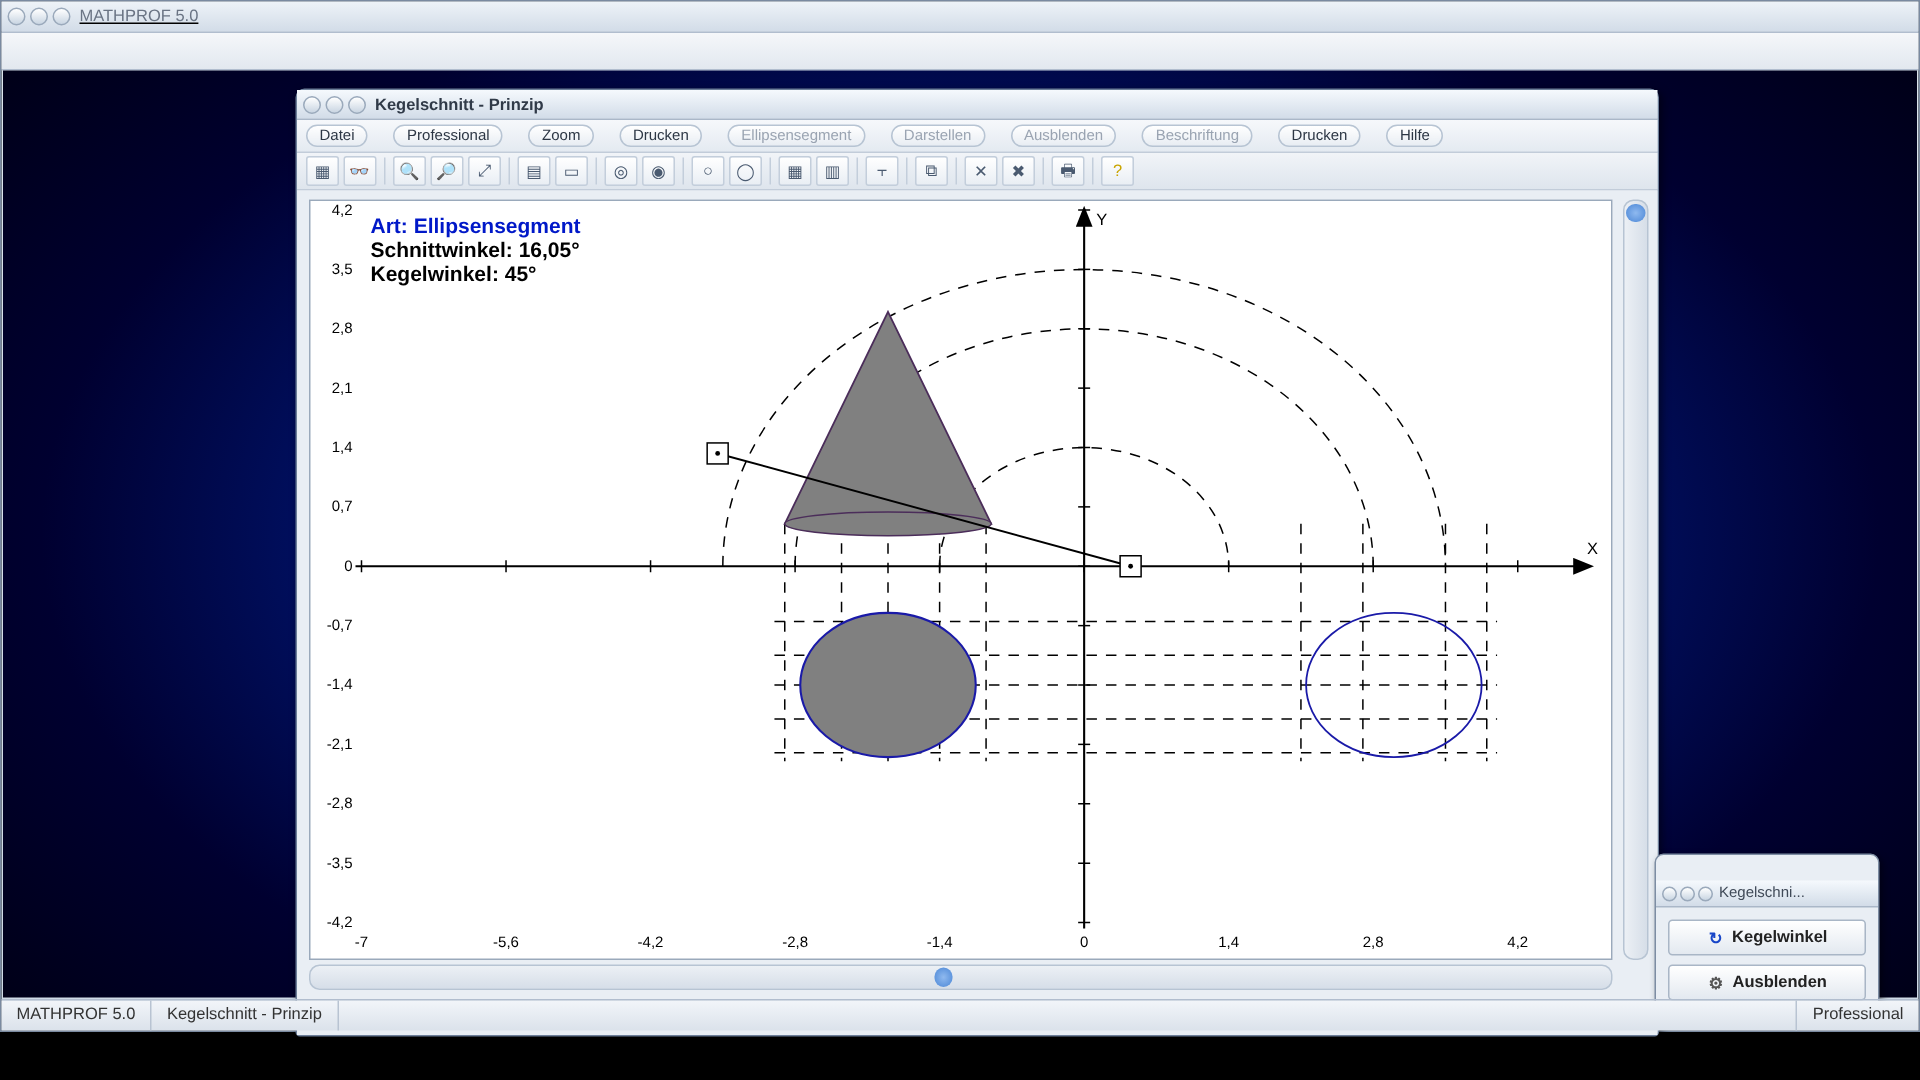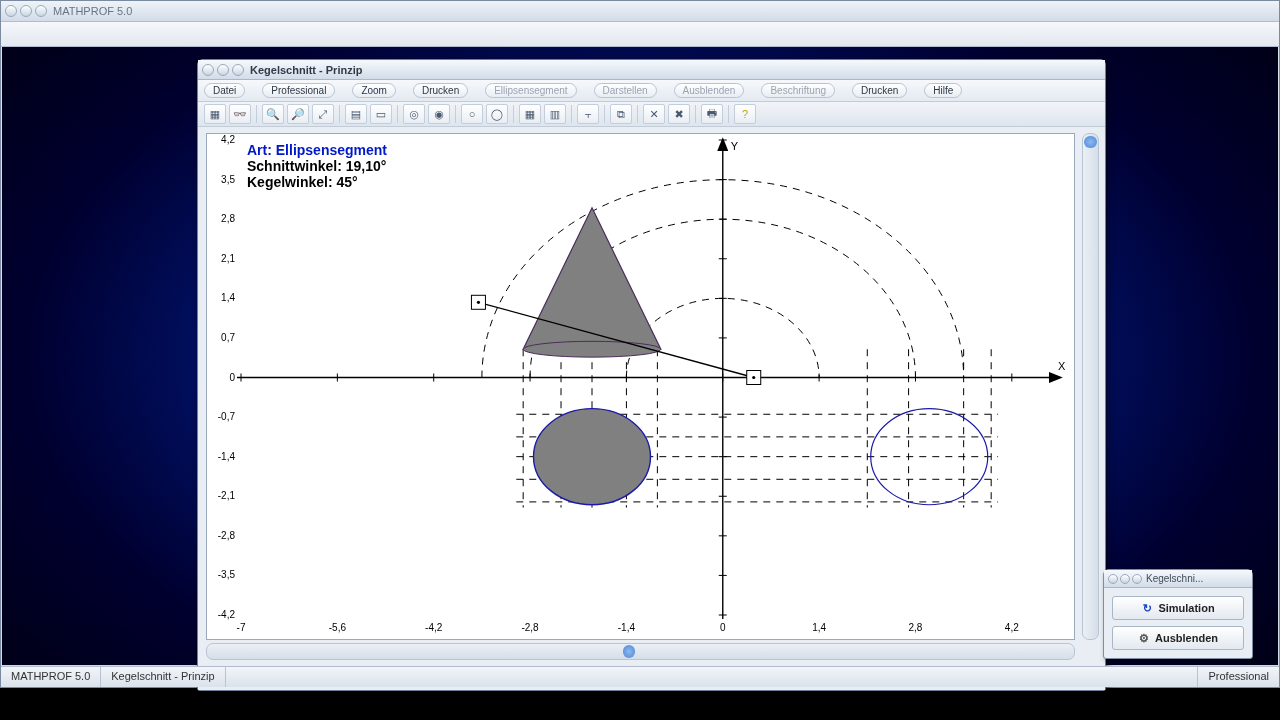--- a/index.html
+++ b/index.html
@@ -1,16 +1,16 @@
 <!DOCTYPE html>
 <html><head>
 <meta charset="utf-8">
 <style>
   html,body{margin:0;padding:0;width:1280px;height:720px;overflow:hidden;font-family:Tahoma,Arial,sans-serif;font-size:11px;background:#000;}
-  .outer-window{position:absolute;left:0;top:0;width:1280px;height:688px;background:linear-gradient(180deg,#dde6ee 0,#cfdae6 100%);border:1px solid #7a8aa0;box-sizing:border-box;}
+  .outer-window{position:absolute;left:0;top:0;width:1280px;height:688px;background:linear-gradient(180deg,#dde6ee 0,#cfdae6 100%);border:1px solid #7a8aa0;box-sizing:border-box;text-decoration:underline;}
   .outer-titlebar{height:20px;background:linear-gradient(180deg,#eef3f8 0,#d2dce8 100%);border-bottom:1px solid #b1bdce;display:flex;align-items:center;padding-left:4px;color:#6a7484;font-size:11px;}
   .title-dots{display:flex;gap:3px;margin-right:6px;}
   .title-dot{width:10px;height:10px;border-radius:50%;background:linear-gradient(180deg,#fff,#c9d5e2);border:1px solid #9aa9bb;}
   .outer-toolbar{height:24px;background:linear-gradient(180deg,#f5f7fa,#e2e8ef);border-bottom:1px solid #b1bdce;}
   .desktop-bg{position:absolute;left:1px;right:1px;top:46px;bottom:22px;background:radial-gradient(ellipse 80% 100% at 50% 50%,#0030d8 0%,#001a80 30%,#000030 60%,#000 100%);}
   .statusbar{position:absolute;left:0;right:0;bottom:0;height:20px;background:linear-gradient(180deg,#f2f5f9,#dbe2eb);border-top:1px solid #b1bdce;display:flex;}
   .status-cell{border-right:1px solid #b8c3d2;padding:3px 10px;color:#333;white-space:nowrap;}
   .status-spacer{flex:1;}
 
   
@@ -26,21 +26,21 @@
   .plot-wrap{flex:1;position:relative;background:#e9eef4;}
   .plot-canvas{position:absolute;left:8px;top:6px;right:30px;bottom:50px;background:#fff;border:1px solid #9aa9bb;}
   .vscroll{position:absolute;right:6px;top:6px;width:15px;bottom:50px;background:linear-gradient(90deg,#ecf0f5,#d6dee8);border:1px solid #b7c4d3;border-radius:7px;}
   .vthumb{position:absolute;left:1px;top:2px;right:1px;height:12px;background:radial-gradient(#8fb9ef,#4a86d6);border-radius:6px;}
   .hscroll{position:absolute;left:8px;right:30px;bottom:30px;height:15px;background:linear-gradient(180deg,#ecf0f5,#d6dee8);border:1px solid #b7c4d3;border-radius:7px;}
   .hthumb{position:absolute;top:1px;bottom:1px;left:48%;width:12px;background:radial-gradient(#8fb9ef,#4a86d6);border-radius:6px;}
   .coord-bar{position:absolute;left:8px;right:30px;bottom:4px;height:20px;background:linear-gradient(180deg,#f2f5f9,#dfe6ee);border:1px solid #c0cad7;padding:3px 8px;color:#222;font-weight:bold;font-size:11px;box-sizing:border-box;}
 
   
   .float-panel{position:absolute;right:26px;top:568px;width:148px;background:#e9eef4;border:1px solid #7d8da3;box-shadow:2px 2px 5px rgba(0,0,0,.4);border-radius:6px 6px 3px 3px;}
-  .float-title{height:17px;background:linear-gradient(180deg,#f5f9fd,#d2dce8);border-bottom:1px solid #aab7c8;display:flex;align-items:center;padding-left:4px;font-size:10px;color:#404a58;}
+  .float-title{height:17px;background:linear-gradient(180deg,#f5f9fd,#d2dce8);border-bottom:1px solid #aab7c8;display:flex;align-items:center;padding-left:4px;font-size:10px;color:#404a58;margin-top:17px;}
   .float-body{padding:8px;display:flex;flex-direction:column;gap:6px;}
   .btn{height:22px;background:linear-gradient(180deg,#fff,#e3e9f0);border:1px solid #a9b6c6;border-radius:3px;display:flex;align-items:center;justify-content:center;gap:5px;font-size:11px;color:#222;font-weight:bold;cursor:default;}
   .btn .ic{width:12px;height:12px;display:inline-flex;align-items:center;justify-content:center;}
 
   
   .info{position:absolute;left:40px;top:8px;font-size:14px;line-height:16px;}
   .info .t{color:#0018c8;font-weight:bold;}
   .info .r{color:#000;font-weight:bold;}
 
   svg{display:block;}
@@ -192,21 +192,21 @@
             <ellipse cx="385" cy="322.66666666666663" rx="58.5" ry="48.06547619047618" fill="#808080" stroke="#1a1aa8" stroke-width="1.4"></ellipse>
             <ellipse cx="722.2352941176471" cy="322.66666666666663" rx="58.5" ry="48.06547619047618" fill="none" stroke="#1a1aa8" stroke-width="1.2"></ellipse>
             <line x1="271.4411764705883" y1="168.29166666666669" x2="546.7352941176471" y2="243.5" stroke="#000" stroke-width="1.3"></line>
             <rect x="264.4411764705883" y="161.29166666666669" width="14" height="14" fill="#fff" stroke="#000"></rect>
             <circle cx="271.4411764705883" cy="168.29166666666669" r="1.6" fill="#000"></circle>
             <rect x="539.7352941176471" y="236.5" width="14" height="14" fill="#fff" stroke="#000"></rect>
             <circle cx="546.7352941176471" cy="243.5" r="1.6" fill="#000"></circle>
           </svg>
           <div class="info">
     <div><span class="t">Art: Ellipsensegment</span></div>
-    <div class="r">Schnittwinkel: 19,10°</div>
+    <div class="r">Schnittwinkel: 16,05°</div>
     <div class="r">Kegelwinkel: 45°</div>
           </div>
         </div>
       <div class="vscroll">
           <div class="vthumb"></div>
         </div>
       <div class="hscroll">
           <div class="hthumb"></div>
         </div>
     </div>
@@ -217,21 +217,21 @@
       <div class="title-dots" style="gap:2px;margin-right:4px;">
         <div class="title-dot" style="width:8px;height:8px"></div>
         <div class="title-dot" style="width:8px;height:8px"></div>
         <div class="title-dot" style="width:8px;height:8px"></div>
       </div>
       <span>Kegelschni...</span>
     </div>
     <div class="float-body">
       <div class="btn">
           <span class="ic" style="color:#1846c8;">↻</span>
-          <span>Simulation</span>
+          <span>Kegelwinkel</span>
         </div>
       <div class="btn">
           <span class="ic" style="color:#555;">⚙</span>
           <span>Ausblenden</span>
         </div>
     </div>
   </div>
 
   <div class="statusbar">
     <div class="status-cell">MATHPROF 5.0</div>

